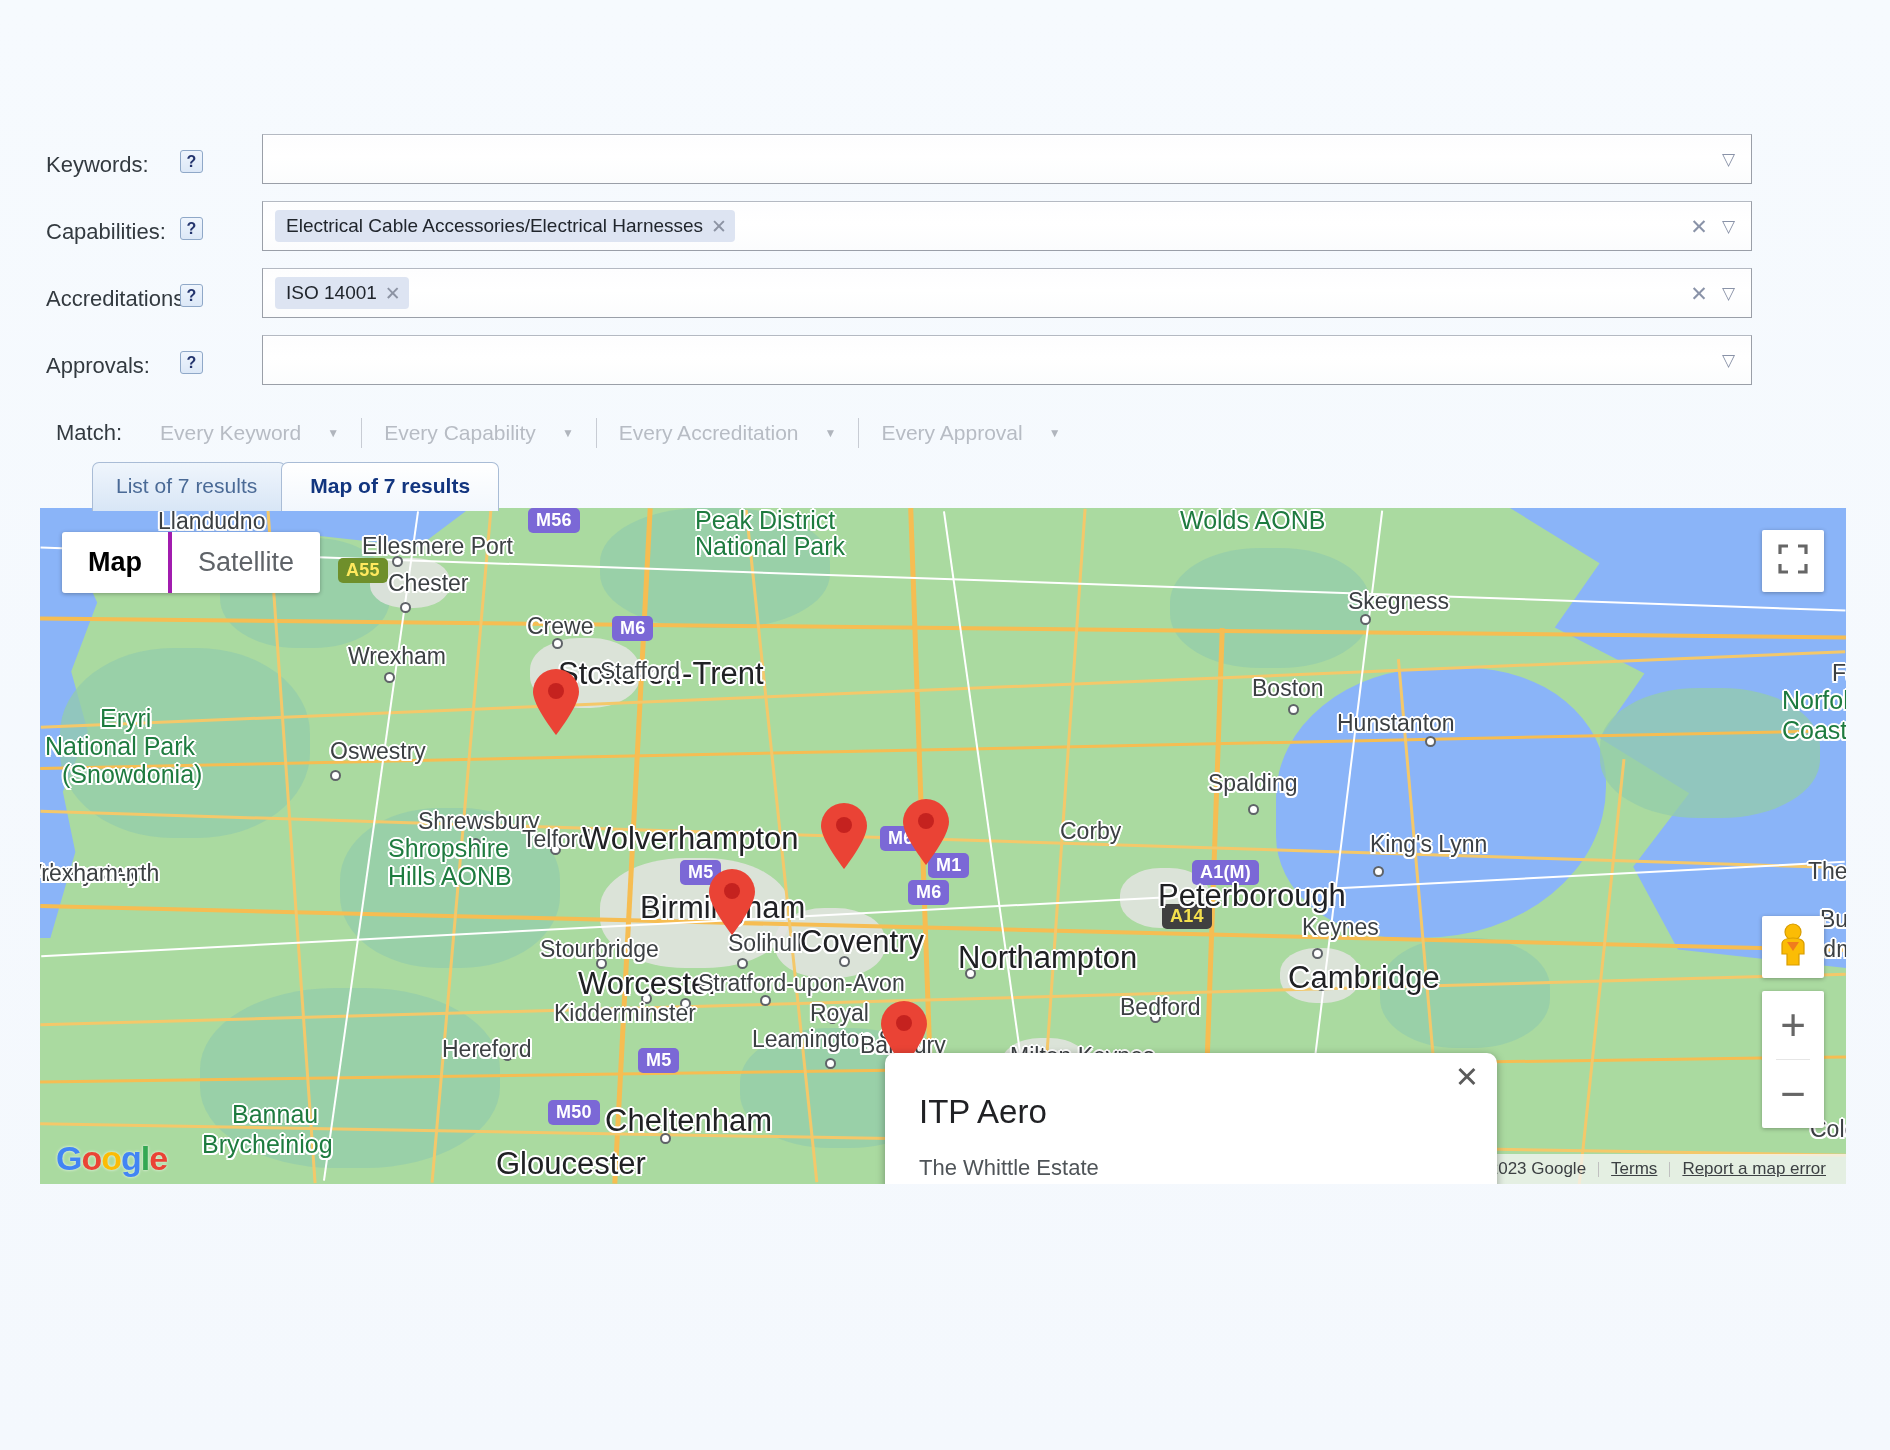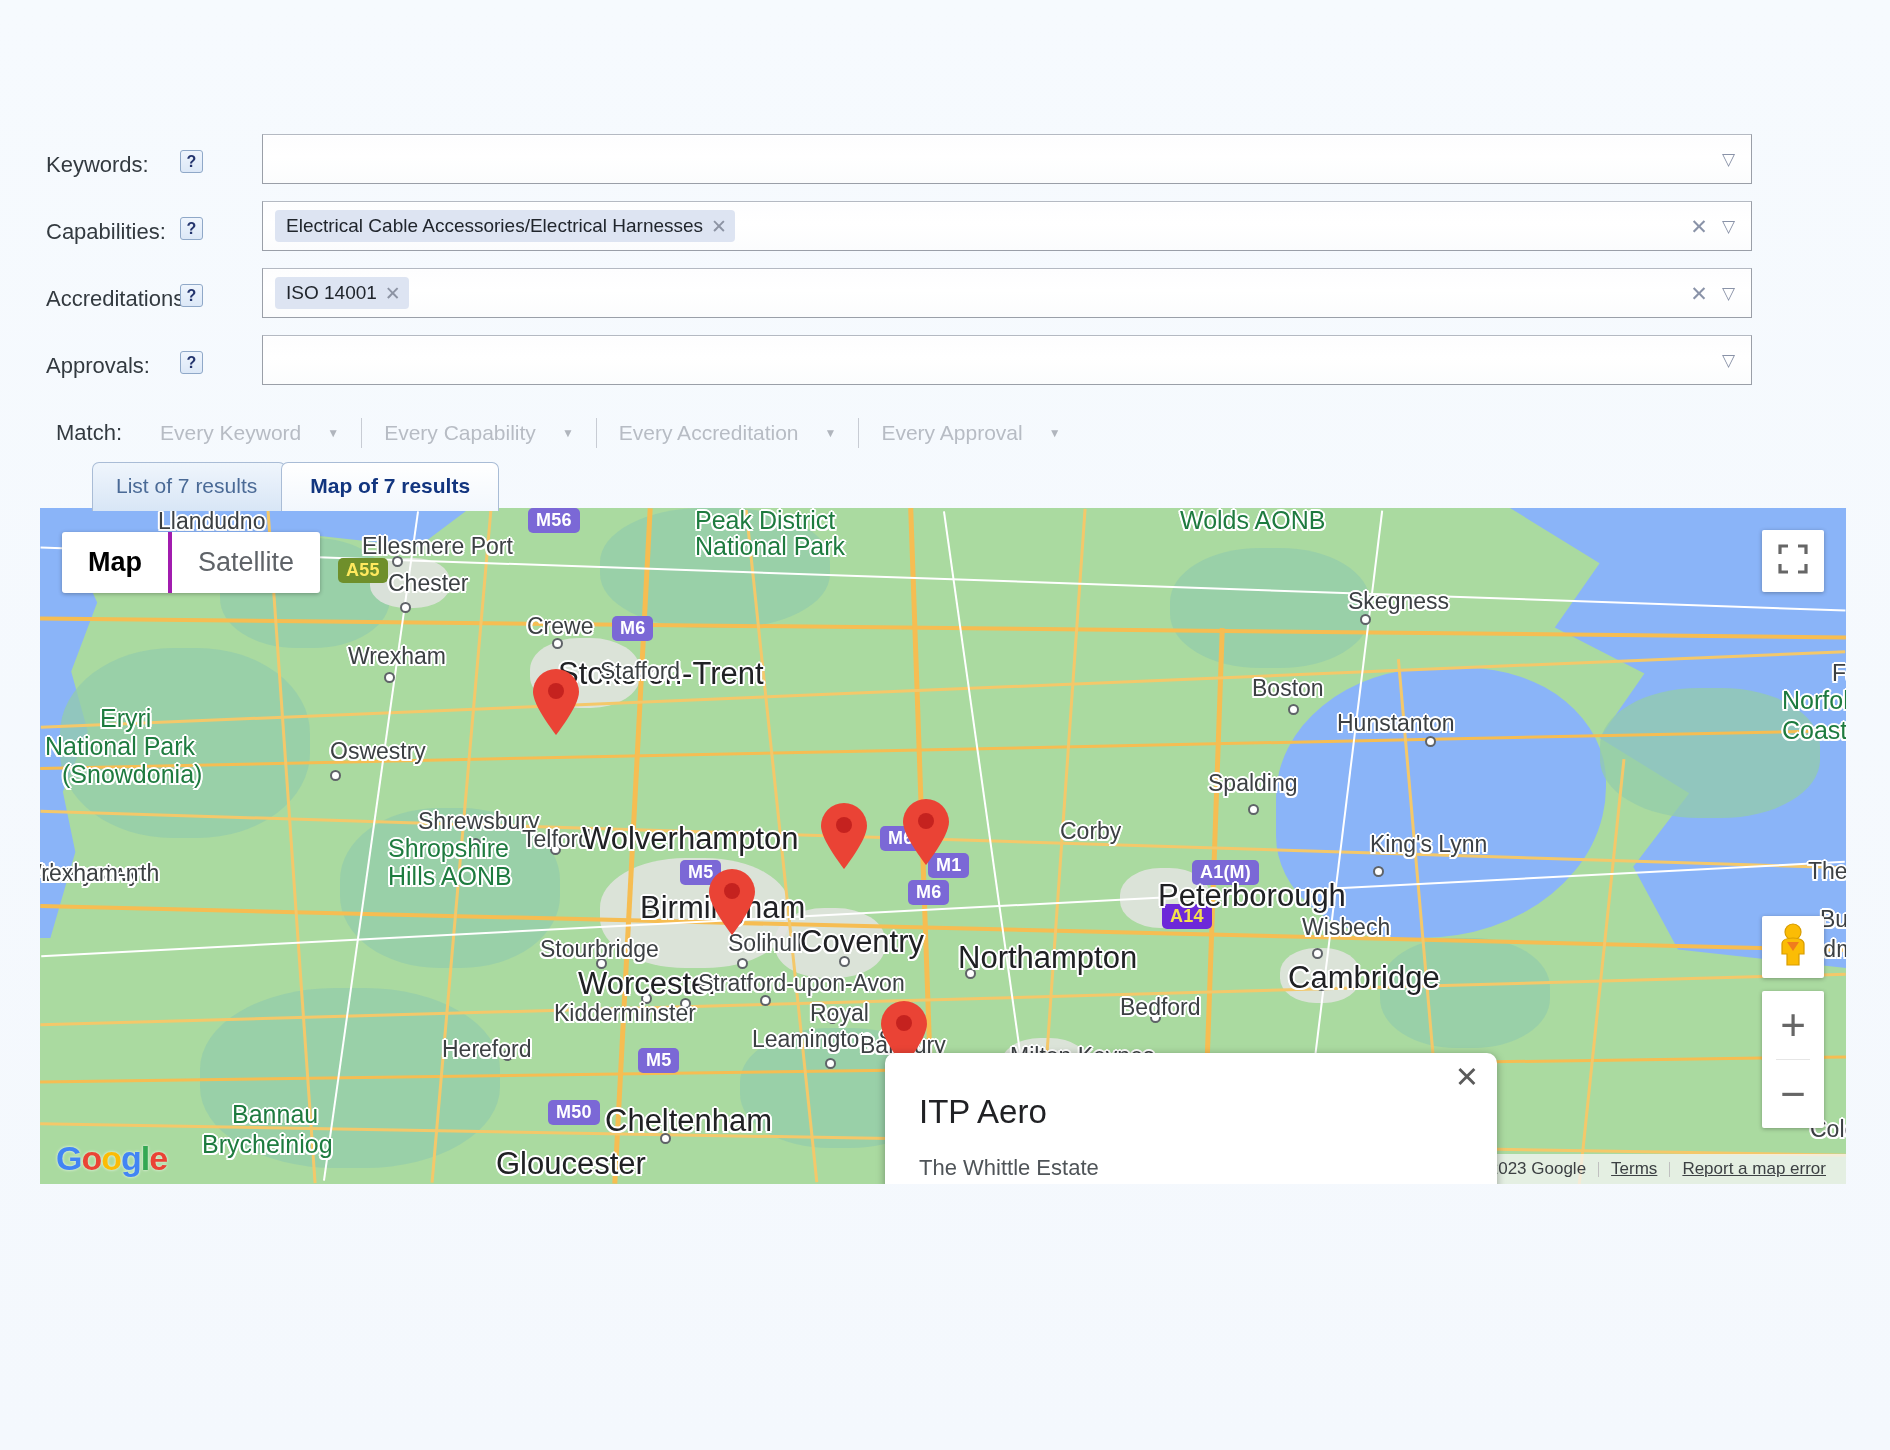--- a/index.html
+++ b/index.html
@@ -193,21 +193,21 @@
   }
   .shield {
     position: absolute;
     background: #7b68d6;
     color: #fff;
     font-size: 18px; font-weight: bold;
     padding: 2px 8px;
     border-radius: 5px;
     letter-spacing: .2px;
   }
-  .shield.green { background: #6d28d9; color: #f4e04d; }
+  .shield.green { background: #404040; color: #f4e04d; }
   .shield.g2 { background: #6f8f2b; color: #ffe95e; }
 
   .pin {
     position: absolute;
     width: 52px; height: 68px;
     transform: translate(-26px,-68px);
   }
   .pin svg { display: block; }
 
   
@@ -534,21 +534,21 @@
           <div class="mlabel park" style="left: 1742px; top: 208px;">Coast</div>
           <div class="mlabel park" style="left: 60px; top: 196px;">Eryri</div>
           <div class="mlabel park" style="left: 5px; top: 224px;">National Park</div>
           <div class="mlabel park" style="left: 22px; top: 252px;">(Snowdonia)</div>
           <div class="mlabel" style="left: 290px; top: 230px;">Oswestry</div>
           <div class="mlabel" style="left: 560px; top: 150px;">Stafford</div>
           <div class="mlabel" style="left: 378px; top: 300px;">Shrewsbury</div>
           <div class="mlabel" style="left: 482px; top: 318px;">Telford</div>
           <div class="mlabel" style="left: 1168px; top: 262px;">Spalding</div>
           <div class="mlabel" style="left: 1330px; top: 323px;">King's Lynn</div>
-          <div class="mlabel" style="left: 1262px; top: 406px;">Wisbech</div>
+          <div class="mlabel" style="left: 1262px; top: 406px;">Keynes</div>
           <div class="mlabel big" style="left: 1118px; top: 370px;">Peterborough</div>
           <div class="mlabel big" style="left: 542px; top: 313px;">Wolverhampton</div>
           <div class="mlabel big" style="left: 600px; top: 382px;">Birmingham</div>
           <div class="mlabel" style="left: 688px; top: 422px;">Solihull</div>
           <div class="mlabel big" style="left: 760px; top: 416px;">Coventry</div>
           <div class="mlabel" style="left: 500px; top: 428px;">Stourbridge</div>
           <div class="mlabel" style="left: 514px; top: 492px;">Kidderminster</div>
           <div class="mlabel" style="left: 770px; top: 492px;">Royal</div>
           <div class="mlabel" style="left: 712px; top: 518px;">Leamington Spa</div>
           <div class="mlabel" style="left: 1020px; top: 310px;">Corby</div>

